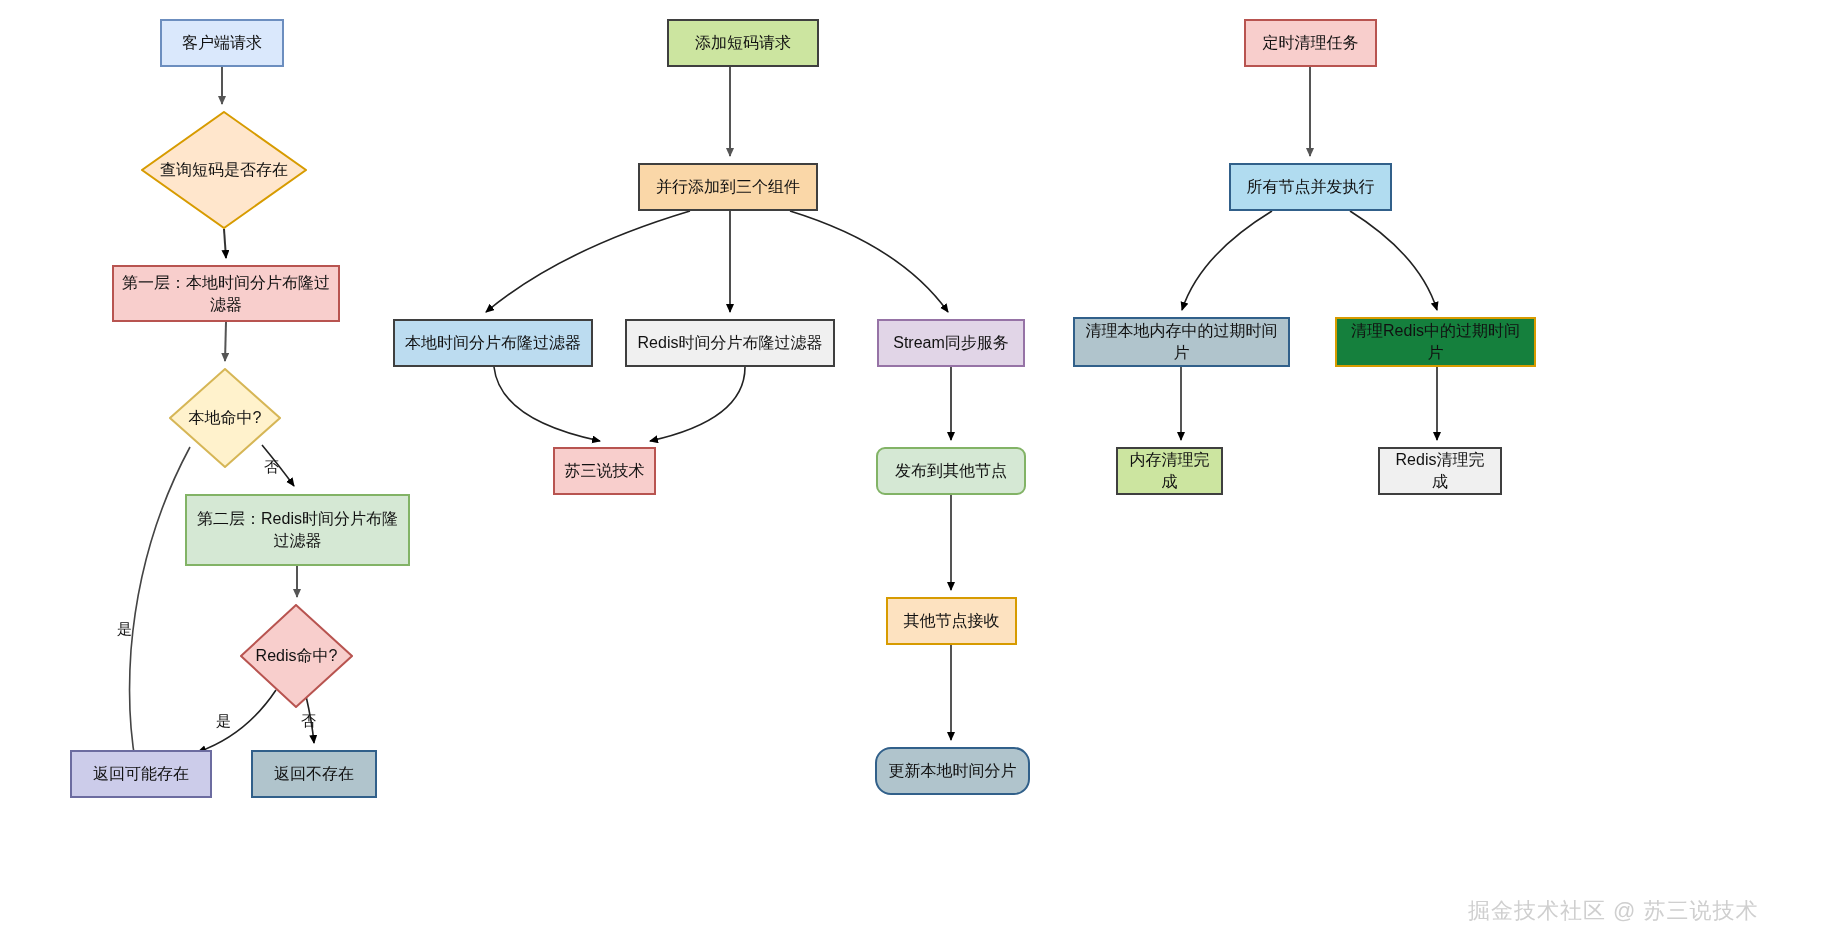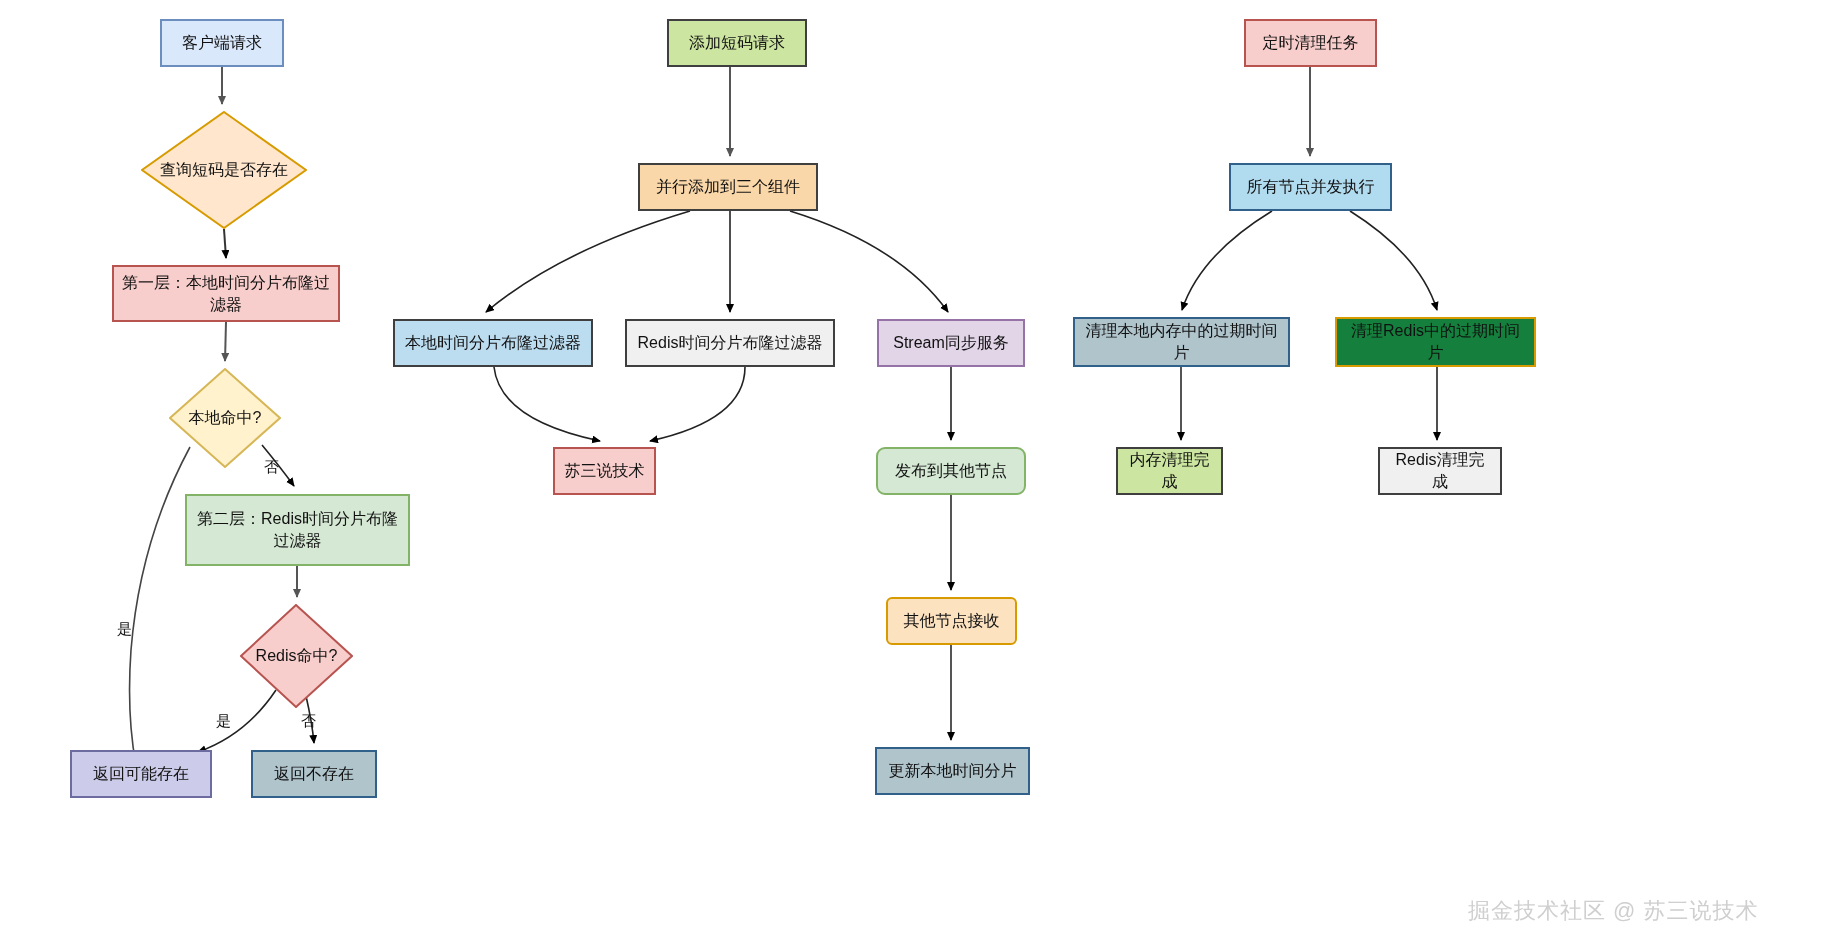--- a/index.html
+++ b/index.html
@@ -157,21 +157,21 @@
   </div>
 
   <div class="node" style="left:70px; top:750px; width:142px; height:48px; background:#ccccea; border-color:#6c6ca0;">
     <span>返回可能存在</span>
   </div>
 
   <div class="node" style="left:251px; top:750px; width:126px; height:48px; background:#b0c4cc; border-color:#31608a;">
     <span>返回不存在</span>
   </div>
 
-  <div class="node" style="left:667px; top:19px; width:140px; height:48px; background:#cce5a0; border-color:#3f3f3f;">
+  <div class="node" style="left:667px; top:19px; width:152px; height:48px; background:#cce5a0; border-color:#3f3f3f;">
     <span>添加短码请求</span>
   </div>
 
   <div class="node" style="left:638px; top:163px; width:180px; height:48px; background:#fad7a8; border-color:#3f3f3f;">
     <span>并行添加到三个组件</span>
   </div>
 
   <div class="node" style="left:393px; top:319px; width:200px; height:48px; background:#bcdcf0; border-color:#3f3f3f;">
     <span>本地时间分片布隆过滤器</span>
   </div>
@@ -185,25 +185,25 @@
   </div>
 
   <div class="node" style="left:553px; top:447px; width:103px; height:48px; background:#f8cecc; border-color:#b85450;">
     <span>苏三说技术</span>
   </div>
 
   <div class="node" style="left:876px; top:447px; width:150px; height:48px; background:#d5e8d4; border-color:#82b366;border-radius:9px;">
     <span>发布到其他节点</span>
   </div>
 
-  <div class="node" style="left:886px; top:597px; width:131px; height:48px; background:#fde2c0; border-color:#d79b00;border-radius:6px;">
+  <div class="node" style="left:886px; top:597px; width:131px; height:48px; background:#fde2c0; border-color:#d79b00;">
     <span>其他节点接收</span>
   </div>
 
-  <div class="node" style="left:875px; top:747px; width:155px; height:48px; background:#b0c4cc; border-color:#31608a;">
+  <div class="node" style="left:875px; top:747px; width:155px; height:48px; background:#b0c4cc; border-color:#31608a;border-radius:16px;">
     <span>更新本地时间分片</span>
   </div>
 
   <div class="node" style="left:1244px; top:19px; width:133px; height:48px; background:#f8cecc; border-color:#b85450;">
     <span>定时清理任务</span>
   </div>
 
   <div class="node" style="left:1229px; top:163px; width:163px; height:48px; background:#b1dcf0; border-color:#31608a;">
     <span>所有节点并发执行</span>
   </div>

